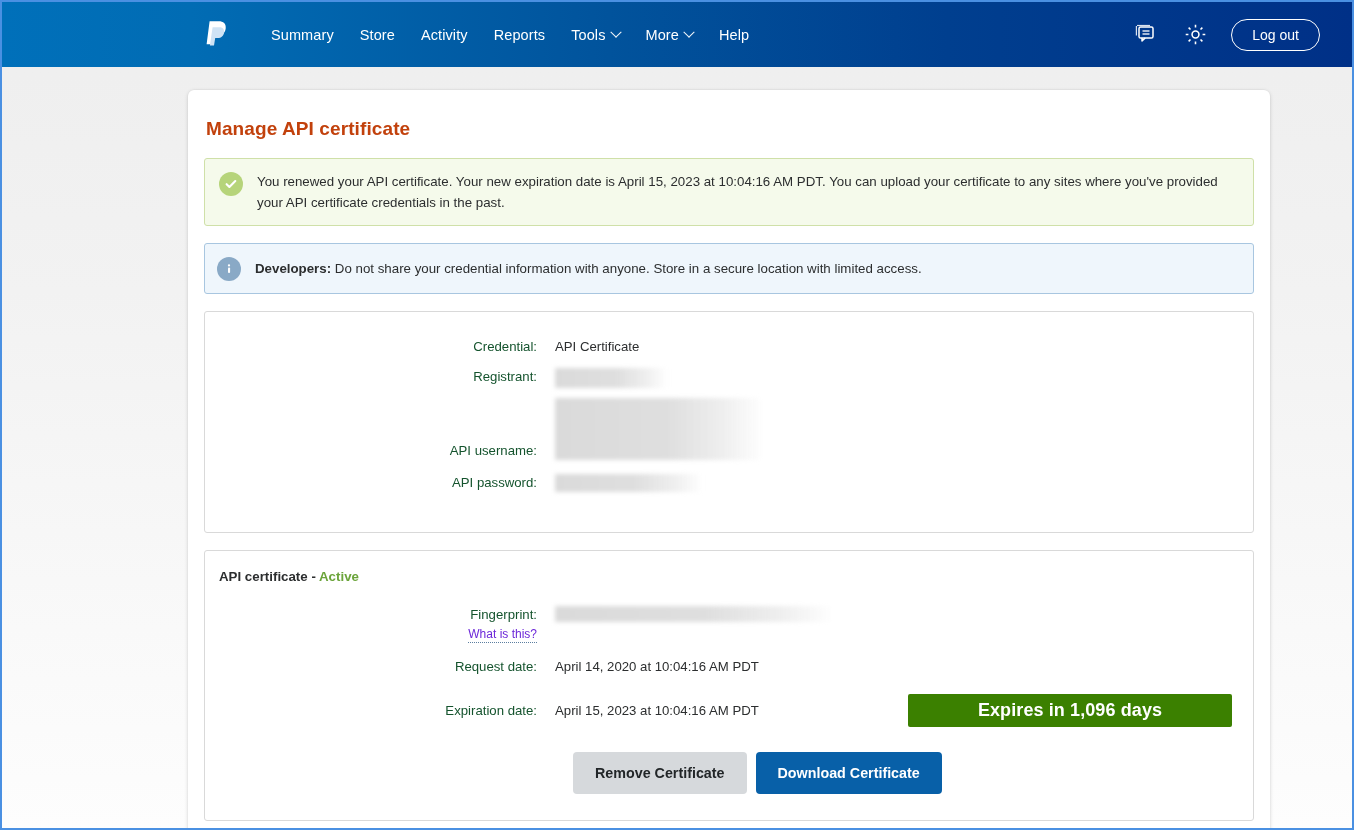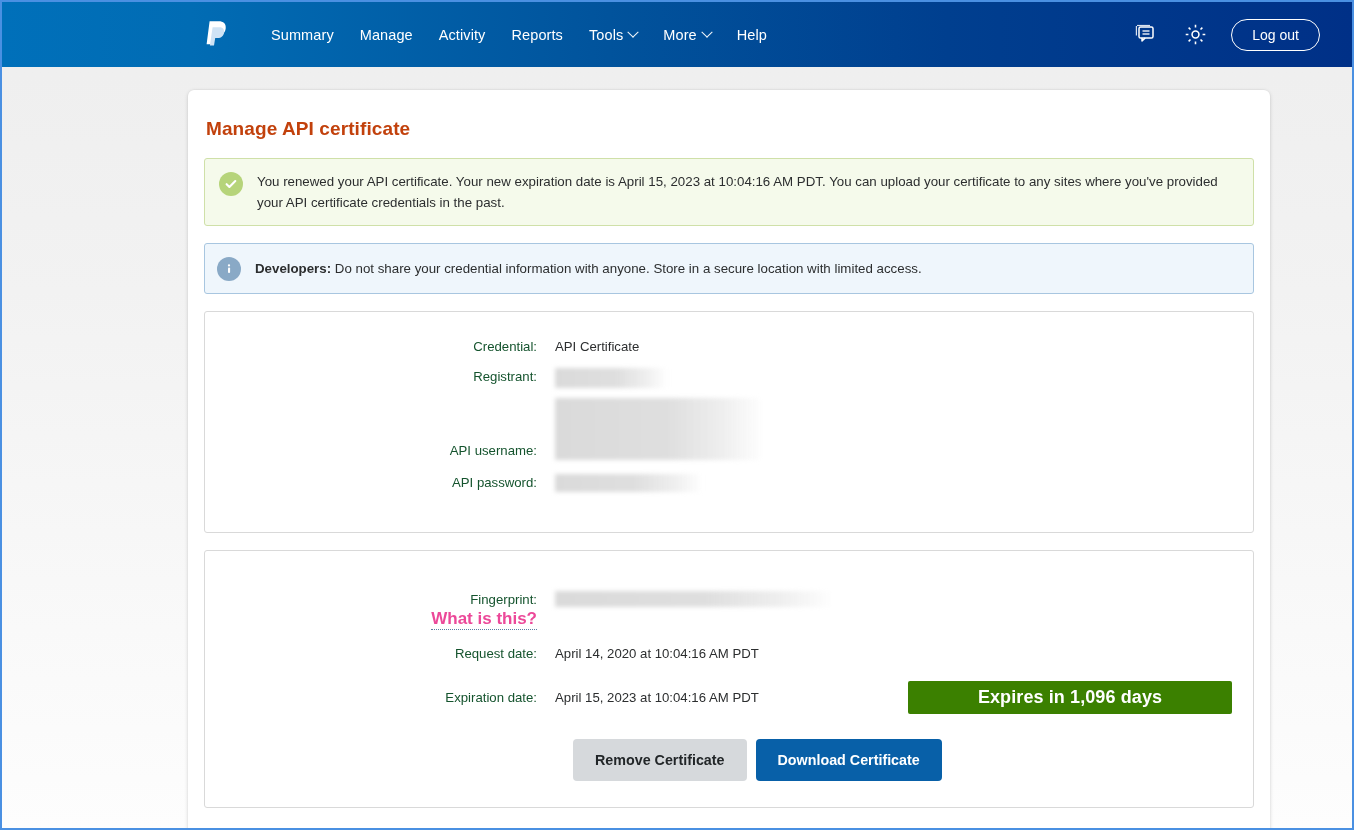--- a/index.html
+++ b/index.html
@@ -204,27 +204,26 @@
        rgba(232,232,232,.7) 82%,
        rgba(247,247,247,.15) 100%);
     filter: blur(2.2px);
   }
   .r-registrant { width: 112px; height: 20px; }
   .r-username   { width: 206px; height: 62px; margin-top: -44px; }
   .r-password   { width: 146px; height: 18px; }
   .r-fingerprint{ width: 276px; height: 16px; }
 
   .link-dotted {
-    color: #ec4899;
-    font-size: 17px;
+    color: #6d28d9;
+    font-size: 12px;
     border-bottom: 1px dotted #5b7ea0;
     text-decoration: none;
     cursor: pointer;
     padding-bottom: 1px;
-    font-weight: bold;
   }
 
   .fp-sub-row {
     display: flex;
     margin: -4px 0 14px 0;
   }
   .fp-sub-label {
     width: 350px;
     min-width: 350px;
     text-align: right;
@@ -280,21 +279,21 @@
         <path d="M5.6 1.2h9.1c4.6 0 7.6 2.4 7 7.2-.6 4.8-4.2 7.6-8.8 7.6H9.2l-1.3 8.2H2.6L5.6 1.2z" fill="#ffffff"></path>
         <path d="M8.6 7.2h6.6c3.3 0 5.3 1.8 4.9 5.2-.4 3.5-3 5.6-6.3 5.6h-2.6l-1.2 7.6H5.9L8.6 7.2z" fill="#cfe3f5"></path>
       </svg>
     </div>
 
     <div class="nav">
       <div class="nav-item">
         <span>Summary</span>
       </div>
       <div class="nav-item">
-        <span>Manage</span>
+        <span>Store</span>
       </div>
       <div class="nav-item">
         <span>Activity</span>
       </div>
       <div class="nav-item">
         <span>Reports</span>
       </div>
       <div class="nav-item">
         <span>Tools</span>
         <span class="caret"></span>
@@ -382,20 +381,23 @@
           <div class="field-label">API password:</div>
           <div class="field-value">
             <span class="redacted r-password"></span>
           </div>
         </div>
 
       </div>
 
       <div class="panel panel-cert">
 
+        <div class="cert-title">
+          <span>API certificate - </span><span class="active">Active</span>
+        </div>
 
         <div class="field-row" style="margin-top:22px;margin-bottom:4px;">
           <div class="field-label">Fingerprint:</div>
           <div class="field-value">
             <span class="redacted r-fingerprint"></span>
           </div>
         </div>
 
         <div class="fp-sub-row">
           <div class="fp-sub-label">

